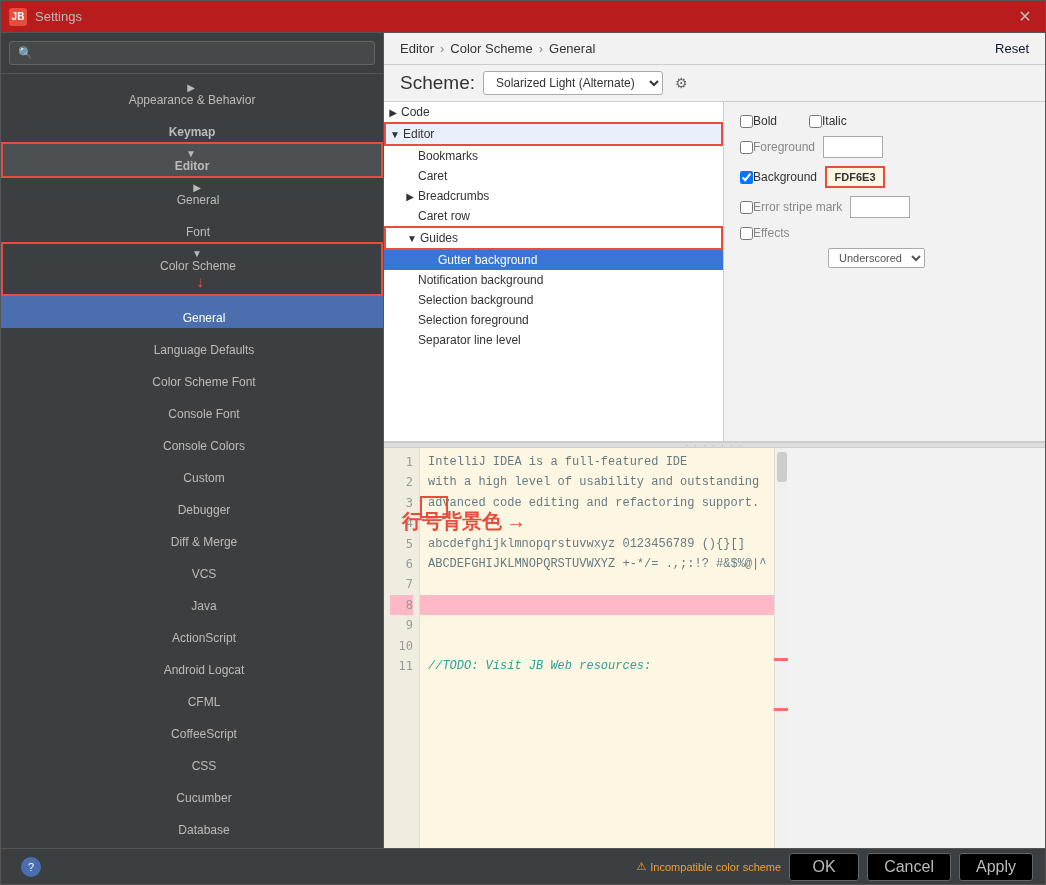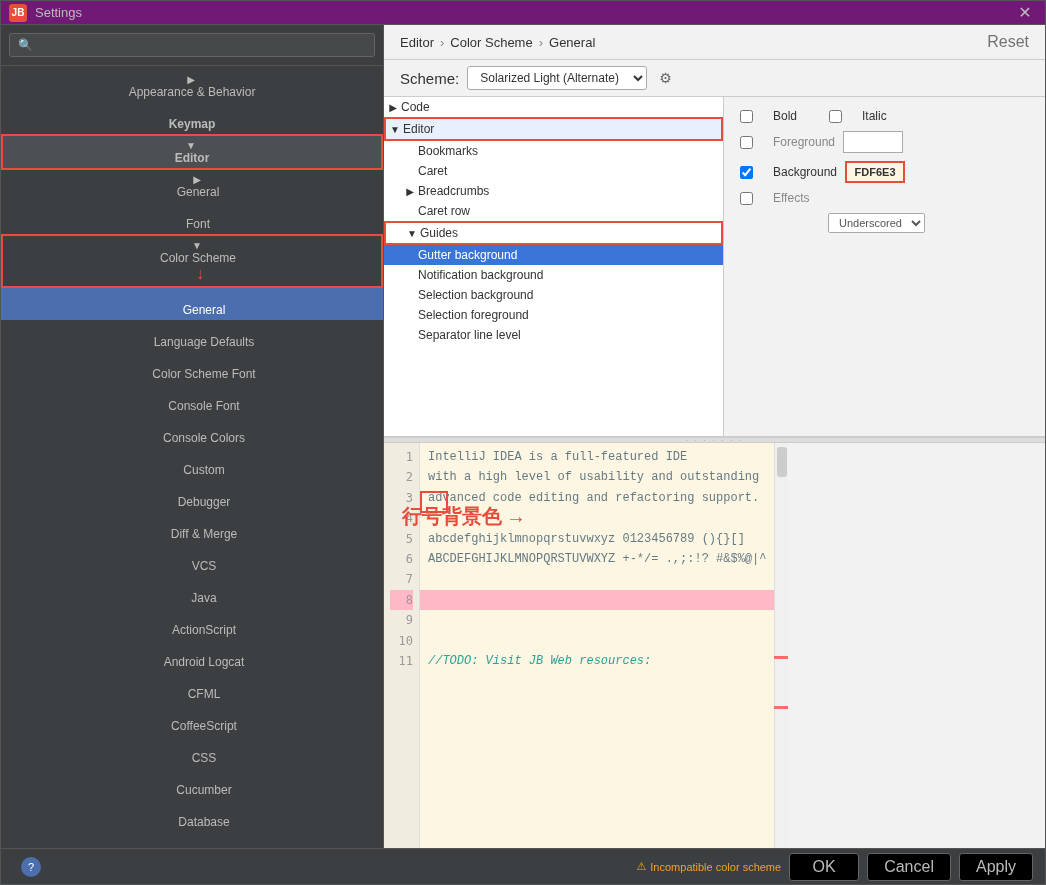--- a/index.html
+++ b/index.html
@@ -1,20 +1,20 @@
 <!DOCTYPE html>
 <html><head>
   <meta charset="utf-8">
   <style>
     * { box-sizing: border-box; margin: 0; padding: 0; }
     body { font-family: 'Segoe UI', Arial, sans-serif; font-size: 13px; background: #2b2b2b; width: 1046px; height: 885px; overflow: hidden; }
 
     .window { width: 1046px; height: 885px; display: flex; flex-direction: column; background: #3c3f41; border: 1px solid #555; }
 
-    .title-bar { background: #701a75; height: 24px; display: flex; align-items: center; padding: 0 8px; border-bottom: 1px solid #555; flex-shrink: 0; }
+    .title-bar { background: #b91c1c; height: 32px; display: flex; align-items: center; padding: 0 8px; border-bottom: 1px solid #555; flex-shrink: 0; }
     .title-bar-icon { width: 18px; height: 18px; background: #e74c3c; border-radius: 3px; margin-right: 8px; display: flex; align-items: center; justify-content: center; }
     .title-bar-title { color: #bbb; font-size: 13px; flex: 1; }
     .title-bar-close { color: #bbb; cursor: pointer; font-size: 16px; width: 24px; height: 24px; display: flex; align-items: center; justify-content: center; }
 
     .main-content { display: flex; flex: 1; overflow: hidden; }
 
     
     .sidebar { width: 383px; background: #3c3f41; border-right: 1px solid #555; display: flex; flex-direction: column; flex-shrink: 0; }
     .search-bar { padding: 8px; border-bottom: 1px solid #555; }
     .search-input { width: 100%; background: #45494a; border: 1px solid #646464; color: #bbb; padding: 4px 8px; border-radius: 3px; font-size: 12px; outline: none; }
@@ -33,42 +33,42 @@
 
     .nav-label { font-size: 12px; }
     .nav-label.bold { font-weight: bold; }
 
     
     .right-panel { flex: 1; background: #f2f2f2; display: flex; flex-direction: column; }
 
     .breadcrumb-bar { background: #f2f2f2; padding: 8px 16px; border-bottom: 1px solid #ccc; display: flex; align-items: center; justify-content: space-between; flex-shrink: 0; }
     .breadcrumb { display: flex; align-items: center; gap: 6px; color: #333; font-size: 13px; }
     .breadcrumb-sep { color: #888; }
-    .reset-btn { color: #737373; font-size: 16px; cursor: pointer; background: none; border: none; margin-left: 48px; }
+    .reset-btn { color: #0f172a; font-size: 13px; cursor: pointer; background: none; border: none; margin-left: 48px; }
 
     .scheme-bar { background: #f2f2f2; padding: 6px 16px; border-bottom: 1px solid #ccc; display: flex; align-items: center; gap: 8px; flex-shrink: 0; }
-    .scheme-label { color: #333; font-size: 15px; }
+    .scheme-label { color: #333; font-size: 19px; }
     .scheme-select { background: white; border: 1px solid #aaa; padding: 3px 8px; font-size: 12px; border-radius: 3px; min-width: 180px; color: #333; }
     .gear-btn { background: none; border: none; color: #666; cursor: pointer; font-size: 14px; padding: 2px 4px; }
 
     
     .editor-tree { width: 340px; border-right: 1px solid #ccc; background: white; overflow-y: auto; flex-shrink: 0; }
     .tree-item { display: flex; align-items: center; padding: 3px 8px; cursor: pointer; color: #333; font-size: 12px; white-space: nowrap; }
     .tree-item.selected { background: #3875d7; color: white; }
     .tree-indent-0 { padding-left: 3px; }
     .tree-indent-1 { padding-left: 20px; }
-    .tree-indent-2 { padding-left: 20px; }
+    .tree-indent-2 { padding-left: 40px; }
     .tree-arrow { width: 12px; display: inline-flex; align-items: center; justify-content: center; margin-right: 2px; font-size: 10px; }
     .tree-arrow.open::before { content: '▼'; }
     .tree-arrow.closed::before { content: '▶'; }
 
     
     .options-panel { flex: 1; background: #f2f2f2; padding: 12px 16px; overflow-y: auto; }
     .options-row { display: flex; align-items: center; gap: 8px; margin-bottom: 8px; }
-    .checkbox-label { display: flex; align-items: center; gap: 20px; color: #333; font-size: 12px; cursor: pointer; }
+    .checkbox-label { display: flex; align-items: center; gap: 0; color: #333; font-size: 12px; cursor: pointer; }
     .checkbox-label input[type=checkbox] { margin: 0; }
     .color-swatch { width: 60px; height: 22px; background: #FDF6E3; border: 2px solid #e74c3c; display: flex; align-items: center; justify-content: center; font-size: 11px; color: #333; cursor: pointer; font-weight: bold; }
     .empty-swatch { width: 60px; height: 22px; background: white; border: 1px solid #aaa; }
 
     .effects-row { margin-top: 4px; }
     .effects-select { background: white; border: 1px solid #aaa; padding: 2px 6px; font-size: 11px; color: #555; border-radius: 2px; }
     .line-numbers { background: #f5f5f5; border-right: 1px solid #ddd; padding: 4px 6px; color: #999; font-size: 12px; font-family: monospace; line-height: 1.6; min-width: 32px; text-align: right; }
     .code-lines { flex: 1; background: #FDF6E3; padding: 4px 8px; line-height: 1.6; font-size: 12px; color: #586e75; overflow: hidden; }
 
     .bottom-bar { background: #3c3f41; height: 36px; display: flex; align-items: center; justify-content: flex-end; padding: 0 12px; gap: 8px; border-top: 1px solid #555; flex-shrink: 0; }
@@ -313,20 +313,27 @@
           </div>
 
           <div class="options-row">
             <label class="checkbox-label">
               <input type="checkbox" checked="" style="">
               <span>Background</span>
             </label>
             <div class="color-swatch">FDF6E3</div>
           </div>
 
+          <div class="options-row">
+            <label class="checkbox-label">
+              <input type="checkbox" style="">
+              <span style="color:#888;">Error stripe mark</span>
+            </label>
+            <div class="empty-swatch"></div>
+          </div>
 
           <div class="options-row effects-row">
             <label class="checkbox-label">
               <input type="checkbox" style="">
               <span style="color:#888;">Effects</span>
             </label>
           </div>
           <div class="options-row">
             <span style="width:80px;"></span>
             <select class="effects-select">

